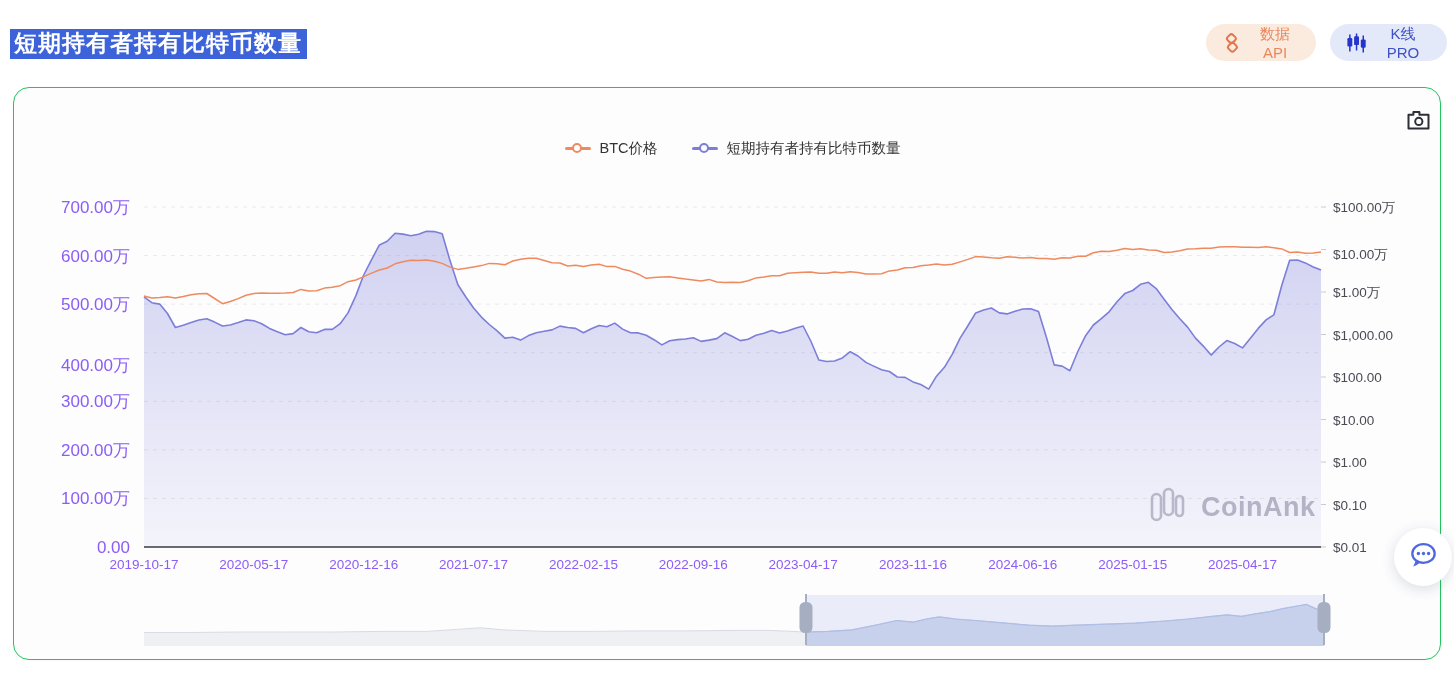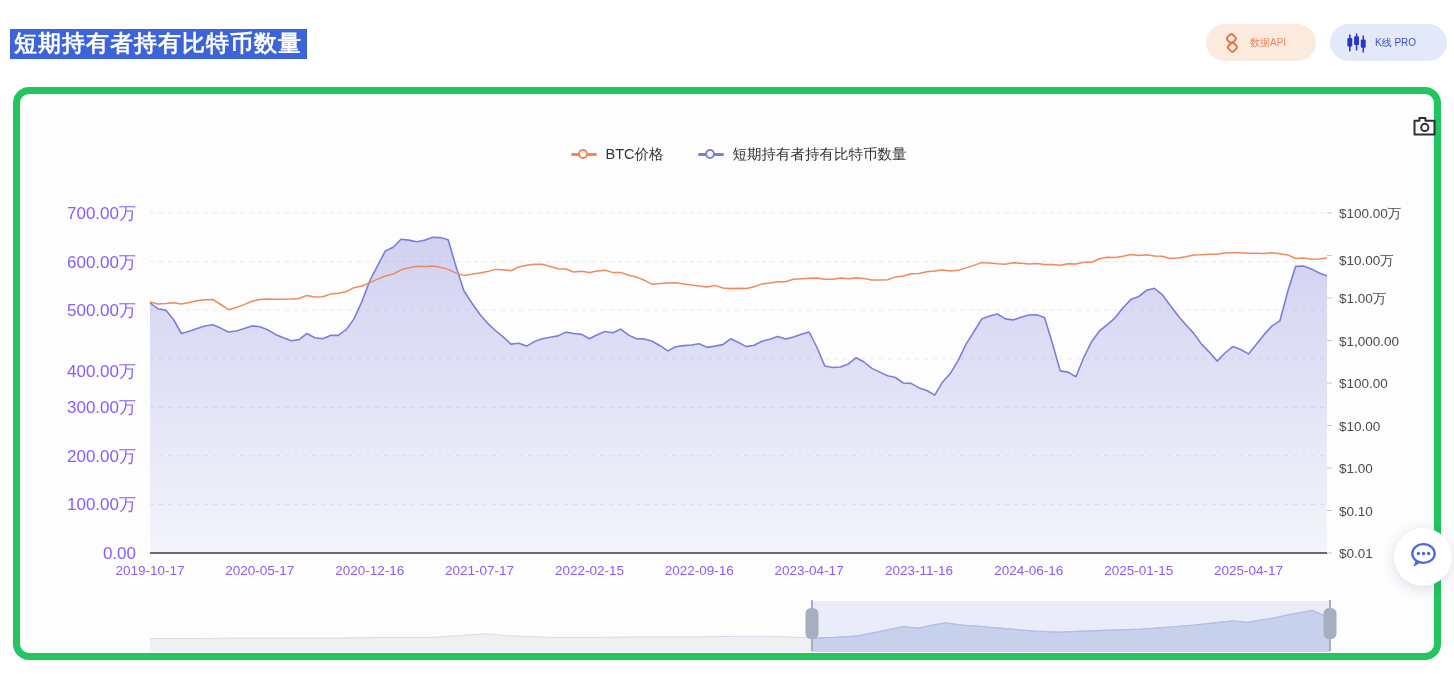--- a/index.html
+++ b/index.html
@@ -5,30 +5,30 @@
   html,body{margin:0;padding:0;}
   body{
     width:1454px;height:683px;position:relative;overflow:hidden;
     background:#ffffff;font-family:"Liberation Sans","DejaVu Sans",sans-serif;
   }
   
   .page-title{position:absolute;left:10px;top:28px;margin:0;font-size:23px;font-weight:bold;line-height:30px;letter-spacing:1px;}
   .page-title .hl{background:#3C63DA;color:#ffffff;padding:1px 5px 3px 4px;}
   .hdr-btn{
     position:absolute;top:24px;height:37px;border:none;border-radius:18.5px;
-    display:flex;align-items:center;gap:8px;font-size:10px;cursor:pointer;
+    display:flex;align-items:center;gap:8px;font-size:15px;cursor:pointer;
     padding:0 16px;font-family:inherit;box-sizing:border-box;
   }
   #apiBtn{left:1206px;width:110px;background:#FBEBDF;color:#E8875C;}
   #klineBtn{left:1330px;width:117px;background:#E4E9FA;color:#3D4FC9;}
   .bicon{display:flex;align-items:center;}
   
   .card{
     position:absolute;left:13px;top:87px;width:1428px;height:573px;
-    background:#FDFDFE;border:7px solid #22c55e;border-radius:16px;box-sizing:border-box;
+    background:#FDFDFE;border:1px solid #22c55e;border-radius:16px;box-sizing:border-box;
     box-shadow:0 1px 3px rgba(30,35,60,0.03);
   }
   #plot{position:absolute;left:0;top:0;}
   .camera{position:absolute;left:1386px;top:17px;width:36px;height:32px;background:none;border:none;cursor:pointer;padding:0;display:flex;align-items:center;justify-content:center;}
   
   .legend{position:absolute;left:130px;top:51px;width:1177px;display:flex;justify-content:center;gap:34px;}
   .legend-item{display:flex;align-items:center;gap:9px;font-size:14.5px;color:#333;cursor:pointer;}
   .lmarker{position:relative;width:26px;height:12px;flex:0 0 26px;}
   .lmarker .line{position:absolute;left:0;top:4.5px;width:26px;height:3px;border-radius:2px;}
   .lmarker .ring{position:absolute;left:7.5px;top:0.5px;width:6px;height:6px;border-radius:50%;border:2.6px solid;background:#FDFDFE;}
@@ -144,20 +144,30 @@
     </div>
     <div class="legend-item">
       <span class="lmarker">
           <span class="line" id="lm1l" style="background: rgb(124, 126, 216);"></span>
           <span class="ring" id="lm1r" style="border-color: rgb(124, 126, 216);"></span>
         </span>
       <span>短期持有者持有比特币数量</span>
     </div>
   </div>
 
+  <div class="watermark">
+    <span>
+      <svg width="42" height="38" viewBox="0 0 42 38" fill="none" stroke="#B2B2C4" stroke-width="2.6">
+        <rect x="3" y="8" width="9" height="26" rx="4.5"></rect>
+        <rect x="15" y="3" width="9" height="26" rx="4.5"></rect>
+        <rect x="27" y="10" width="7" height="20" rx="3.5"></rect>
+      </svg>
+    </span>
+    <span class="wm-text">CoinAnk</span>
+  </div>
 <div class="ylab" style="top: 112px;">700.00万</div>
     <div class="ylab" style="top: 160.571px;">600.00万</div>
     <div class="ylab" style="top: 209.143px;">500.00万</div>
     <div class="ylab" style="top: 270px;">400.00万</div>
     <div class="ylab" style="top: 306.286px;">300.00万</div>
     <div class="ylab" style="top: 354.857px;">200.00万</div>
     <div class="ylab" style="top: 403.429px;">100.00万</div>
     <div class="ylab" style="top: 452px;">0.00</div>
     <div class="yrlab" style="top: 112px;">$100.00万</div>
     <div class="yrlab" style="top: 159px;">$10.00万</div>

